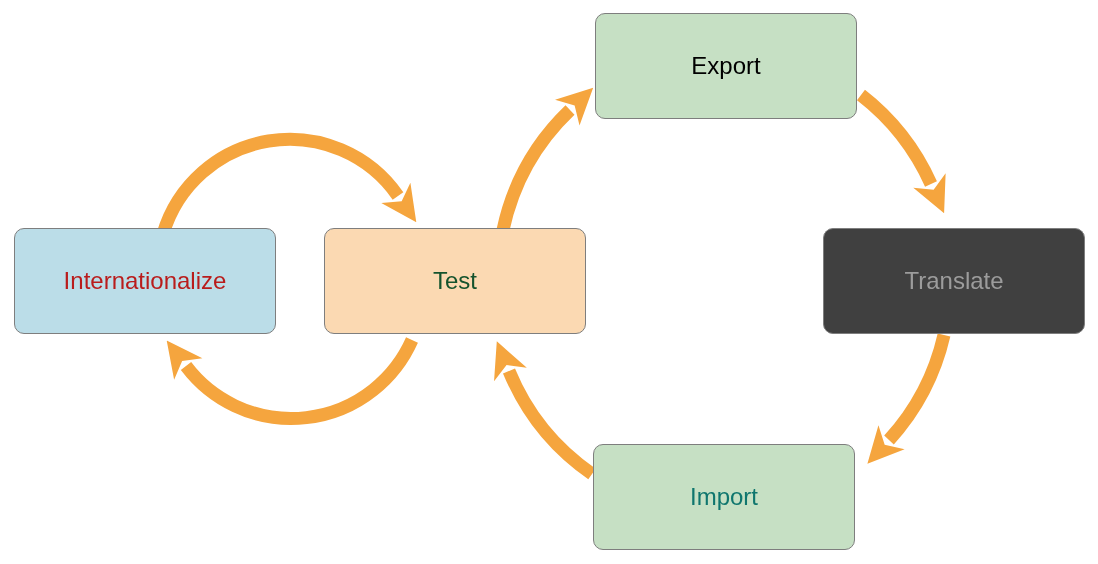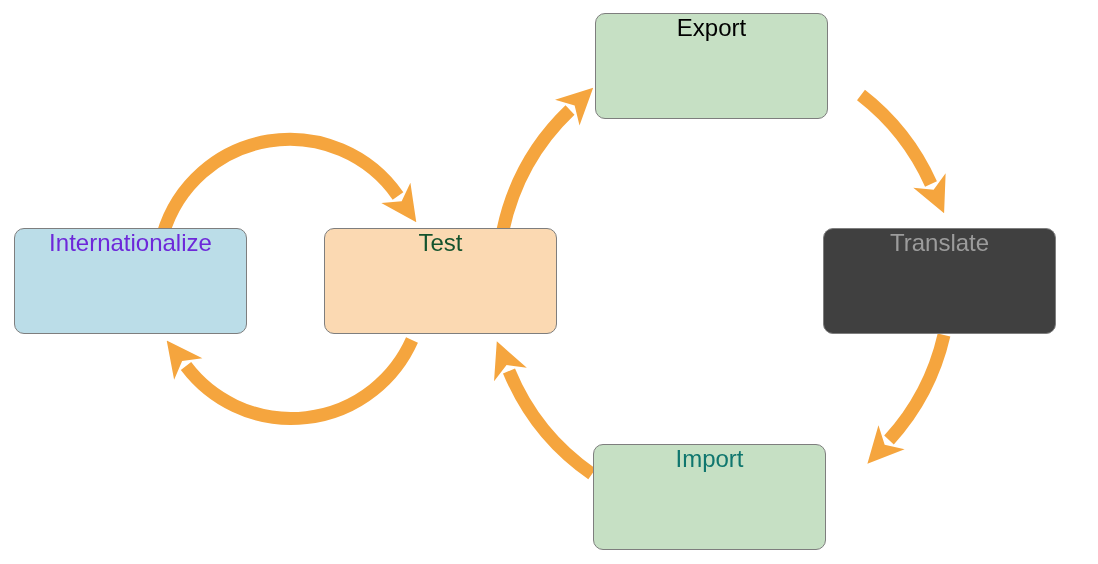--- a/index.html
+++ b/index.html
@@ -18,25 +18,26 @@
   .arrows-layer {
     position: absolute;
     left: 0;
     top: 0;
     width: 1098px;
     height: 564px;
     z-index: 1;
   }
   .node {
     position: absolute;
-    width: 233px;
+    width: 262px;
     height: 106px;
     border: 1px solid #7e7e7e;
     border-radius: 10px;
     display: flex;
+    align-items: center;
     justify-content: center;
     font-size: 24px;
     color: #000000;
     z-index: 2;
     box-sizing: border-box;
   }
   .node-internationalize { left: 14px;  top: 228px; }
   .node-test            { left: 324px; top: 228px; }
   .node-export          { left: 595px; top: 13px;  }
   .node-translate       { left: 823px; top: 228px; }
@@ -66,21 +67,21 @@
     <path class="arrow-path" marker-end="url(#ah)" d="M 503 230 A 233 233 0 0 1 570 110" stroke="#f5a53e"></path>
 
     <path class="arrow-path" marker-end="url(#ah)" d="M 861 95 A 233 233 0 0 1 931 184" stroke="#f5a53e"></path>
 
     <path class="arrow-path" marker-end="url(#ah)" d="M 944 335 A 233 233 0 0 1 889 440" stroke="#f5a53e"></path>
 
     <path class="arrow-path" marker-end="url(#ah)" d="M 592 474 A 233 233 0 0 1 509 371" stroke="#f5a53e"></path>
   </svg>
 
   <div class="node node-internationalize" style="background-color: rgb(187, 221, 232);">
-    <span style="color: #6d28d9;">Internationalize</span>
+    <span style="color: #b91c1c;">Internationalize</span>
   </div>
 
   <div class="node node-test" style="background-color: rgb(251, 217, 178);">
     <span style="color: #14532d;">Test</span>
   </div>
 
   <div class="node node-export" style="background-color: rgb(198, 224, 196);">
     <span style="color: rgb(0, 0, 0);">Export</span>
   </div>
 

